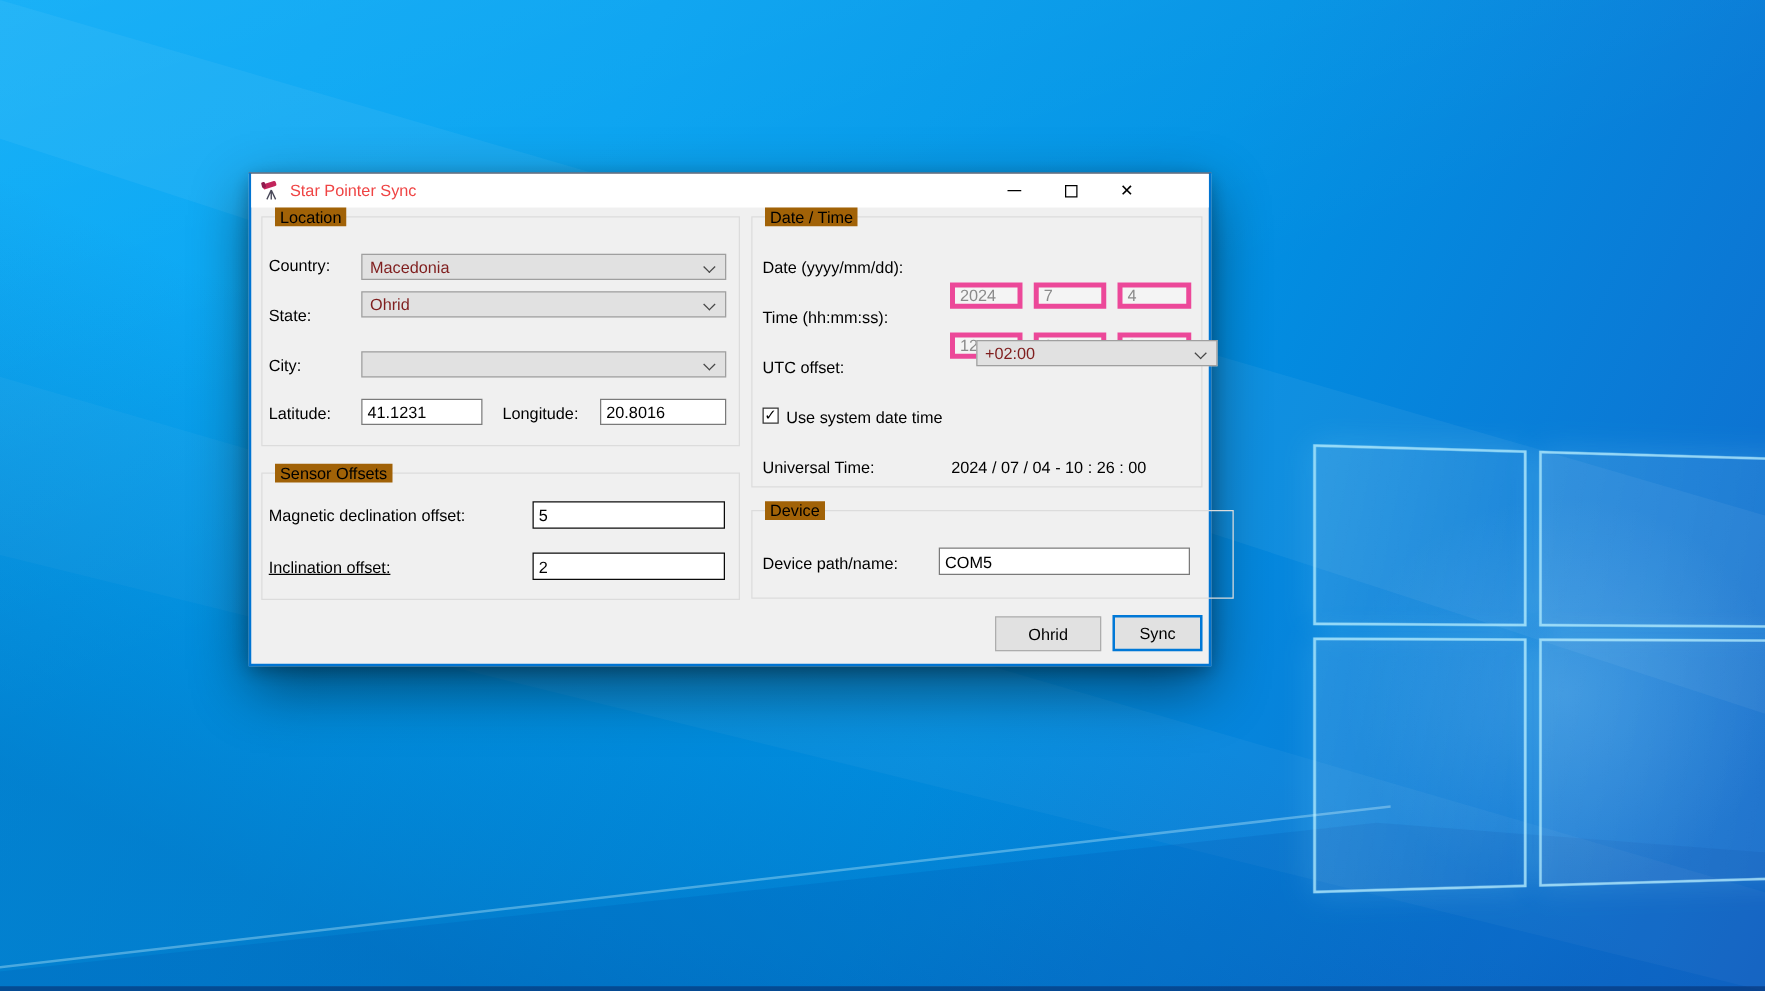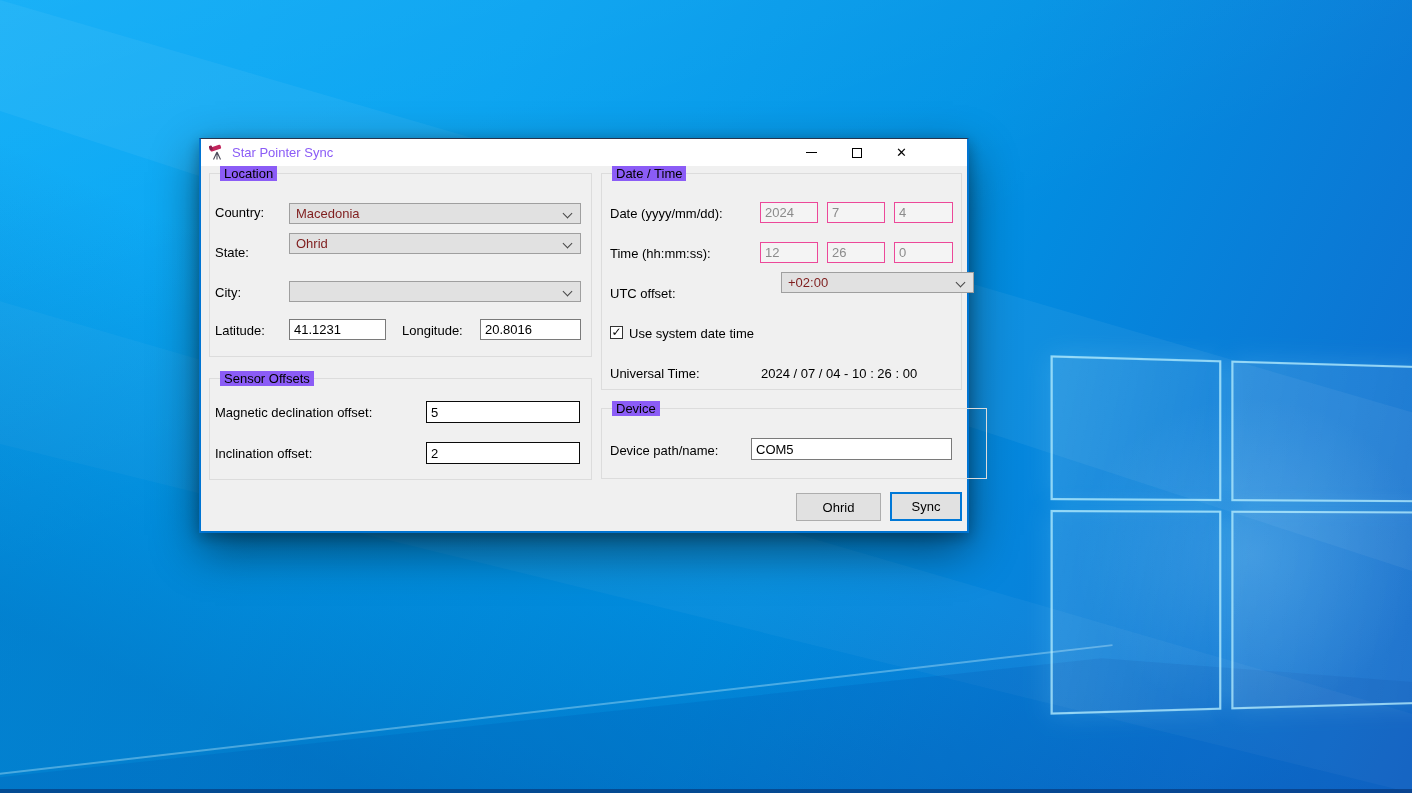--- a/index.html
+++ b/index.html
@@ -28,50 +28,50 @@
     box-shadow:0 0 22px rgba(140,225,255,0.20); }
   .bottom-edge { position:absolute; left:0; bottom:0; width:100%; height:4px; background:rgba(6,52,118,0.65); }
 
   
   .window { position:absolute; left:199px; top:138px; width:770px; height:395px;
     background:#f0f0f0; border:2px solid #0074d2; border-top:1px solid #25344e;
     box-shadow:0 18px 45px rgba(0,0,0,0.48), 0 4px 14px rgba(0,0,0,0.30); }
   .titlebar { position:absolute; left:0; top:0; width:100%; height:27px; background:#ffffff;
     display:flex; align-items:center; }
   .app-icon { position:absolute; left:8px; top:5px; width:17px; height:17px; }
-  .title-text { position:absolute; left:31px; top:0; line-height:27px; font-size:13px; color:#8b5cf6; white-space:nowrap; }
+  .title-text { position:absolute; left:31px; top:0; line-height:27px; font-size:13px; color:#ef4444; white-space:nowrap; }
   .cap-btn { position:absolute; top:0; width:45px; height:27px; display:flex; align-items:center;
     justify-content:center; font-size:11px; color:#000; cursor:default; }
   .cap-min { right:133px; } .cap-max { right:88px; } .cap-close { right:43px; }
   .cap-min span { display:block; width:11px; height:0; border-top:1px solid #000; }
   .max-glyph { display:block; width:10px; height:10px; border:1px solid #000; }
   .cap-close { font-size:13px; }
 
   
   .group { position:absolute; border:1px solid #dcdcdc; }
-  .group-label { position:absolute; top:-8px; left:10px; background:#8b5cf6; padding:0 4px;
+  .group-label { position:absolute; top:-8px; left:10px; background:#a16207; padding:0 4px;
     font-size:13px; color:#000; white-space:nowrap; }
   .g-location { left:8px;  top:34px;  width:383px; height:184px; }
   .g-sensor   { left:8px;  top:239px; width:383px; height:102px; }
   .g-datetime { left:400px; top:34px; width:361px; height:217px; }
   .g-device   { left:400px; top:269px; width:386px; height:71px; }
 
   .lbl { position:absolute; font-size:13px; color:#000; white-space:nowrap; }
 
   
   .combo { position:absolute; height:21px; background:#e1e1e1; border:1px solid #9f9f9f;
     font-size:13px; color:#7f1d1d; line-height:19px; padding-left:6px; cursor:default; }
   .chevron { position:absolute; right:9px; top:6px; width:7px; height:7px;
     border-right:1.4px solid #464646; border-bottom:1.4px solid #464646; transform:rotate(45deg); }
 
   
   .tin { position:absolute; height:21px; background:#fff; border:1px solid #7a7a7a;
     font-size:13px; color:#000; padding:0 4px; font-family:inherit; }
   .tin-dark { border:1.5px solid #0a0a0a; height:22px; }
-  .tin-dis { background:#f4f4f4; border:1px solid #ec4899; color:#8b8b8b; }
+  .tin-dis { background:#f4f4f4; border:4px solid #ec4899; color:#8b8b8b;margin-top:24px; }
 
   
   .cbx { position:absolute; width:13px; height:13px; background:#fff; border:1px solid #333;
     font-size:12px; line-height:11px; text-align:center; color:#000; font-weight:bold; cursor:default; }
 
   
   .btn { position:absolute; background:#e1e1e1; border:1px solid #adadad; font-size:13px;
     color:#000; font-family:inherit; cursor:default; }
   .btn-close { left:595px; top:354px; width:85px; height:28px; }
   .btn-sync  { left:689px; top:353px; width:72px; height:29px; border:2px solid #0078d7; }
@@ -137,21 +137,21 @@
   <span class="lbl" style="left:14px; top:184px;">Latitude:</span>
   <input class="tin" style="left: 88px; top: 180px; width: 97px;" value="41.1231">
   <span class="lbl" style="left:201px; top:184px;">Longitude:</span>
   <input class="tin" style="left: 279px; top: 180px; width: 101px;" value="20.8016">
 
   <div class="group g-sensor">
     <span class="group-label">Sensor Offsets</span>
   </div>
   <span class="lbl" style="left:14px; top:266px;">Magnetic declination offset:</span>
   <input class="tin tin-dark" style="left: 225px; top: 262px; width: 154px;" value="5">
-  <span class="lbl" style="left:14px; top:307px;">Inclination offset:</span>
+  <span class="lbl" style="left:14px; top:307px;text-decoration:underline;">Inclination offset:</span>
   <input class="tin tin-dark" style="left: 225px; top: 303px; width: 154px;" value="2">
 
   <div class="group g-datetime">
     <span class="group-label">Date / Time</span>
   </div>
   <span class="lbl" style="left:409px; top:67px;">Date (yyyy/mm/dd):</span>
   <input class="tin tin-dis" style="left: 559px; top: 63px; width: 58px;" disabled="" value="2024">
   <input class="tin tin-dis" style="left: 626px; top: 63px; width: 58px;" disabled="" value="7">
   <input class="tin tin-dis" style="left: 693px; top: 63px; width: 59px;" disabled="" value="4">
   <span class="lbl" style="left:409px; top:107px;">Time (hh:mm:ss):</span>

